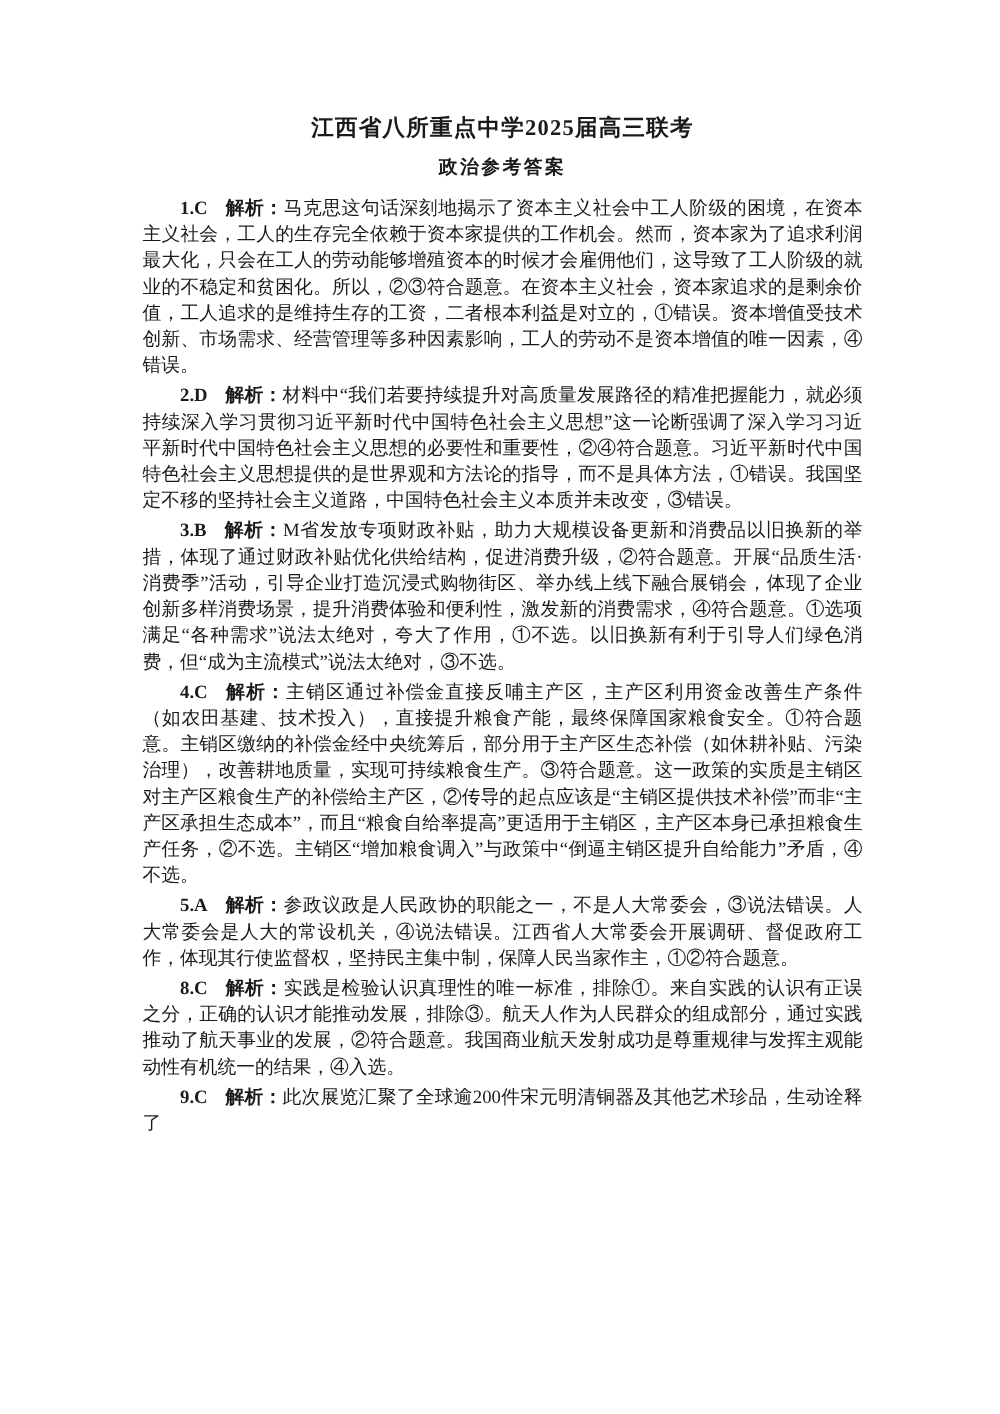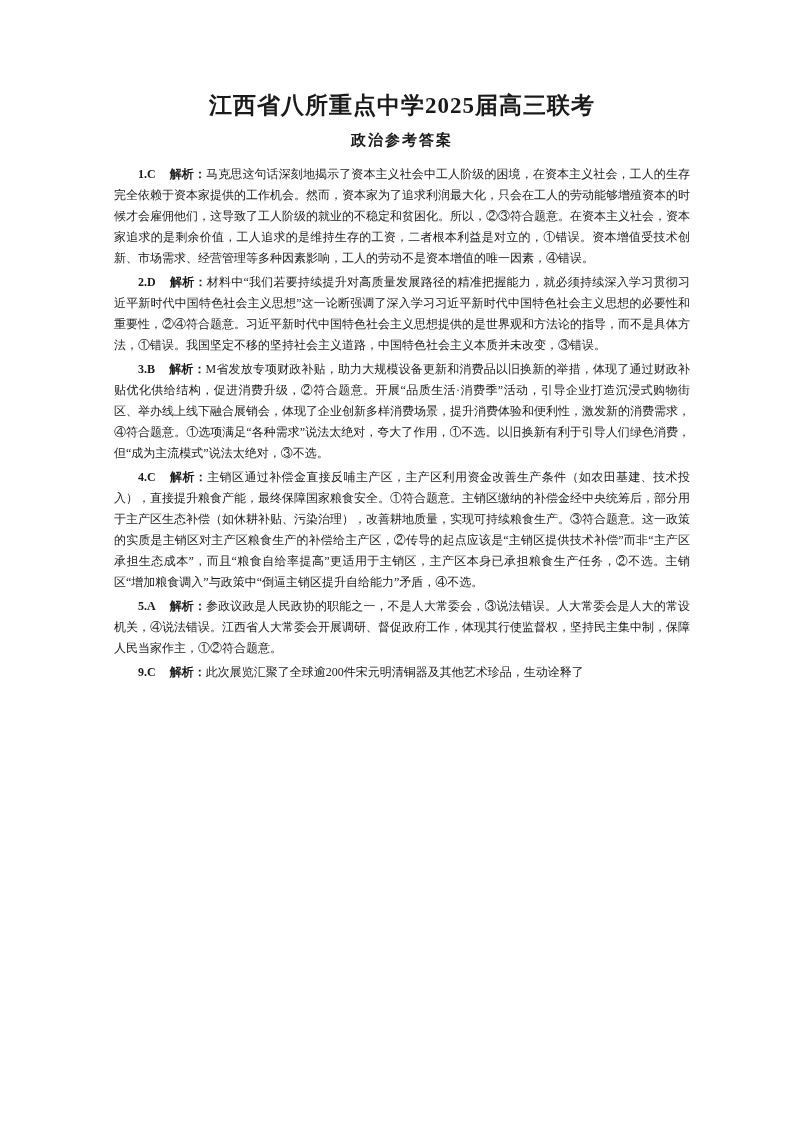--- a/index.html
+++ b/index.html
@@ -16,34 +16,34 @@
   .page {
     box-sizing: border-box;
     width: 800px;
     height: 1131px;
     padding: 90px 110px 20px 114px;
     overflow: hidden;
     background: #ffffff;
   }
   .doc-title {
     text-align: center;
-    font-size: 23px;
+    font-size: 18px;
     font-weight: bold;
     letter-spacing: 1px;
     margin: 0 0 10px 0;
   }
   .doc-subtitle {
     text-align: center;
     font-size: 15px;
     font-weight: bold;
     letter-spacing: 2px;
     margin: 0 0 14px 0;
   }
   .answer {
-    font-size: 12px;
+    font-size: 15px;
     line-height: 21px;
     text-align: justify;
     text-indent: 2em;
     margin: 0 0 3px 0;
   }
   .answer .label {
     font-weight: bold;
     padding-right: 14px;
   }
   .answer .prefix {
@@ -62,15 +62,16 @@
   <p class="answer"><span class="label">2.D</span><span class="prefix">解析：</span><span class="text">材料中“我们若要持续提升对高质量发展路径的精准把握能力，就必须持续深入学习贯彻习近平新时代中国特色社会主义思想”这一论断强调了深入学习习近平新时代中国特色社会主义思想的必要性和重要性，②④符合题意。习近平新时代中国特色社会主义思想提供的是世界观和方法论的指导，而不是具体方法，①错误。我国坚定不移的坚持社会主义道路，中国特色社会主义本质并未改变，③错误。</span></p>
 
   <p class="answer"><span class="label">3.B</span><span class="prefix">解析：</span><span class="text">M省发放专项财政补贴，助力大规模设备更新和消费品以旧换新的举措，体现了通过财政补贴优化供给结构，促进消费升级，②符合题意。开展“品质生活·消费季”活动，引导企业打造沉浸式购物街区、举办线上线下融合展销会，体现了企业创新多样消费场景，提升消费体验和便利性，激发新的消费需求，④符合题意。①选项满足“各种需求”说法太绝对，夸大了作用，①不选。以旧换新有利于引导人们绿色消费，但“成为主流模式”说法太绝对，③不选。</span></p>
 
   <p class="answer"><span class="label">4.C</span><span class="prefix">解析：</span><span class="text">主销区通过补偿金直接反哺主产区，主产区利用资金改善生产条件（如农田基建、技术投入），直接提升粮食产能，最终保障国家粮食安全。①符合题意。主销区缴纳的补偿金经中央统筹后，部分用于主产区生态补偿（如休耕补贴、污染治理），改善耕地质量，实现可持续粮食生产。③符合题意。这一政策的实质是主销区对主产区粮食生产的补偿给主产区，②传导的起点应该是“主销区提供技术补偿”而非“主产区承担生态成本”，而且“粮食自给率提高”更适用于主销区，主产区本身已承担粮食生产任务，②不选。主销区“增加粮食调入”与政策中“倒逼主销区提升自给能力”矛盾，④不选。</span></p>
 
   <p class="answer"><span class="label">5.A</span><span class="prefix">解析：</span><span class="text">参政议政是人民政协的职能之一，不是人大常委会，③说法错误。人大常委会是人大的常设机关，④说法错误。江西省人大常委会开展调研、督促政府工作，体现其行使监督权，坚持民主集中制，保障人民当家作主，①②符合题意。</span></p>
 
 
 
+  <p class="answer"><span class="label">8.C</span><span class="prefix">解析：</span><span class="text">实践是检验认识真理性的唯一标准，排除①。来自实践的认识有正误之分，正确的认识才能推动发展，排除③。航天人作为人民群众的组成部分，通过实践推动了航天事业的发展，②符合题意。我国商业航天发射成功是尊重规律与发挥主观能动性有机统一的结果，④入选。</span></p>
 
   <p class="answer"><span class="label">9.C</span><span class="prefix">解析：</span><span class="text">此次展览汇聚了全球逾200件宋元明清铜器及其他艺术珍品，生动诠释了</span></p>
 </div>
 
 </body></html>

